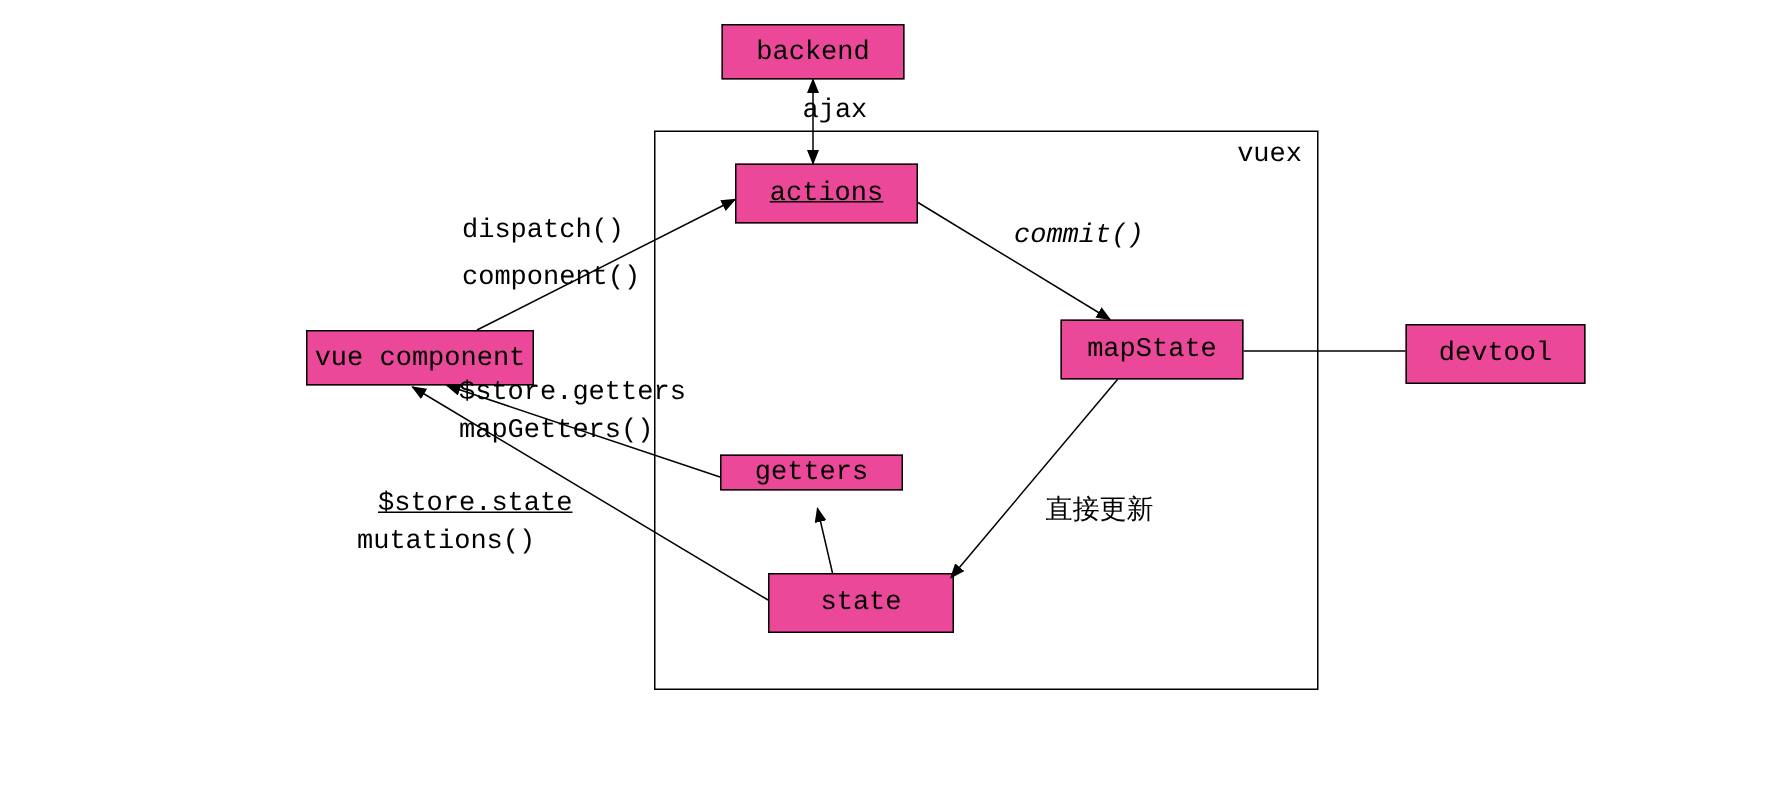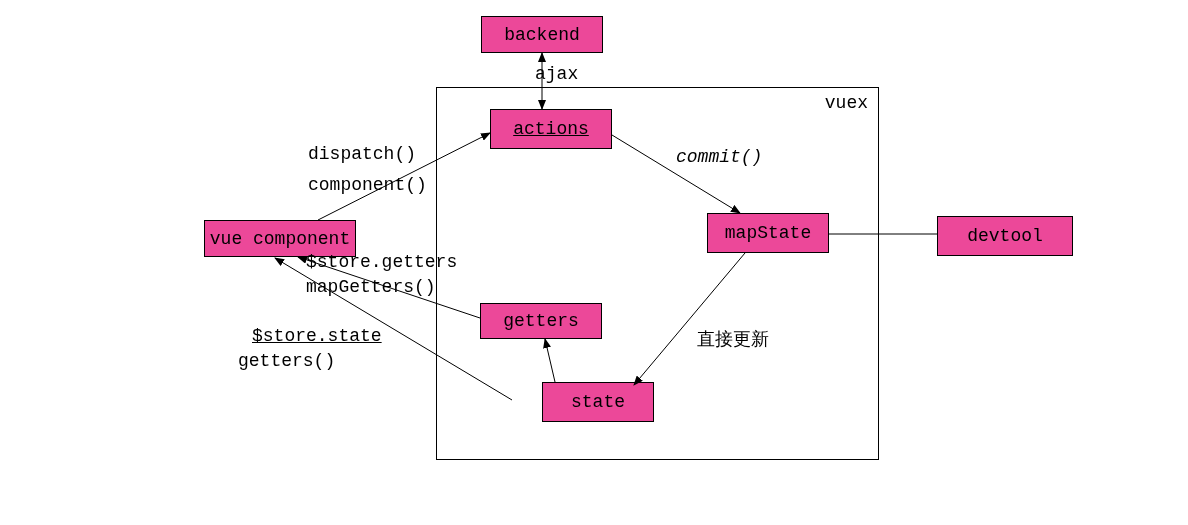--- a/index.html
+++ b/index.html
@@ -56,41 +56,41 @@
 </div>
 
 <div class="box" style="left:490px; top:109px; width:122px; height:40px;text-decoration:underline;">
   <span>actions</span>
 </div>
 
 <div class="box" style="left:707px; top:213px; width:122px; height:40px;">
   <span>mapState</span>
 </div>
 
-<div class="box" style="left:480px; top:303px; width:122px; height:36px;">
+<div class="box" style="left:480px; top:303px; width:122px; height:24px;">
   <span>getters</span>
 </div>
 
-<div class="box" style="left:512px; top:382px; width:112px; height:40px;margin-left:30px;">
+<div class="box" style="left:512px; top:382px; width:124px; height:40px;">
   <span>state</span>
 </div>
 
-<div class="box" style="left:937px; top:216px; width:136px; height:40px;">
+<div class="box" style="left:937px; top:216px; width:120px; height:40px;">
   <span>devtool</span>
 </div>
 
 <div class="label" style="left:535px; top:64px;text-align:center;">ajax</div>
 <div class="label" style="left:308px; top:144px;font-family:Liberation Mono, monospace;">dispatch()</div>
 <div class="label" style="left:308px; top:175px;">component()</div>
 <div class="label" style="left:676px; top:147px;font-style:italic;">commit()</div>
 <div class="label" style="left:697px; top:327px;">直接更新</div>
 <div class="label" style="left:306px; top:252px;">$store.getters</div>
 <div class="label" style="left:306px; top:277px;">mapGetters()</div>
 <div class="label" style="left:252px; top:326px;text-decoration:underline;">$store.state</div>
-<div class="label" style="left:238px; top:351px;">getters()</div>
+<div class="label" style="left:238px; top:351px;">mutations()</div>
 
 <svg class="arrows">
   <defs>
     <marker id="arrowhead" markerWidth="10" markerHeight="8" refX="9" refY="4" orient="auto">
       <polygon points="0 0, 10 4, 0 8" fill="#000"></polygon>
     </marker>
     <marker id="arrowhead-start" markerWidth="10" markerHeight="8" refX="1" refY="4" orient="auto">
       <polygon points="10 0, 0 4, 10 8" fill="#000"></polygon>
     </marker>
   </defs>

